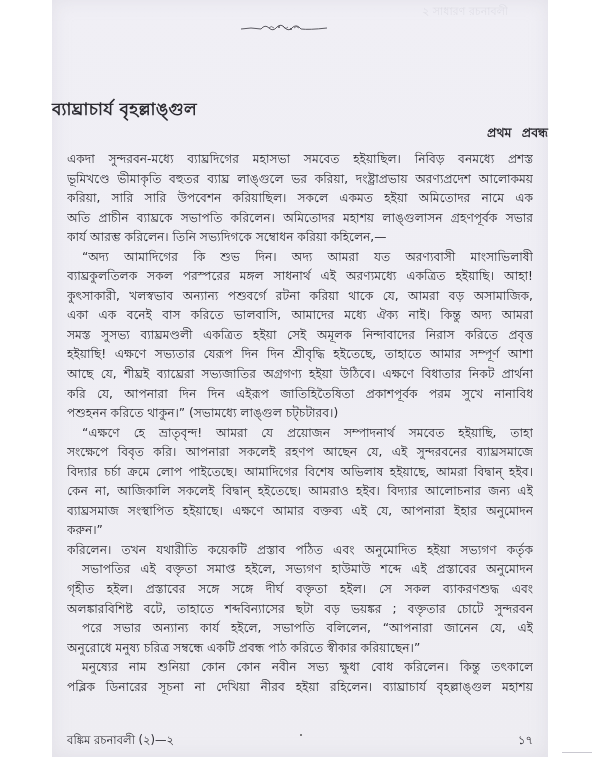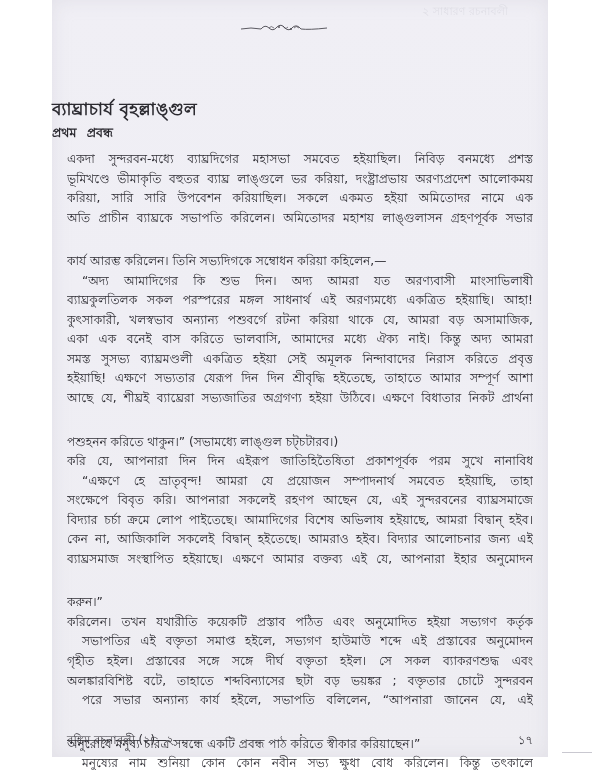--- a/index.html
+++ b/index.html
@@ -17,32 +17,32 @@
     color:#d9d8e0; font-size:11px; line-height:16px; text-align:right; opacity:0.7;
   }
   .ornament {
     position:absolute; left:187px; top:22px; width:90px; height:12px;
   }
   .title {
     position:absolute; left:0; width:496px; top:96px; text-align:left;
     font-size:17px; font-weight:bold; color:#2b2a30; letter-spacing:0.3px;
   }
   .subtitle {
-    position:absolute; left:0; width:496px; top:124px; text-align:left;
+    position:absolute; left:0; width:496px; top:124px; text-align:right;
     font-size:12.5px; font-weight:bold; color:#2b2a30; word-spacing:6px;
   }
   .body-text {
     position:absolute; left:15px; top:150px; width:466px;
     font-size:12.2px; line-height:19.55px; color:#2e2d33;
   }
   .line {
     display:block; white-space:nowrap; text-align:justify; text-align-last:justify;
     height:19.55px; overflow:hidden;
   }
-  .line.last { text-align-last:left;margin-top:24px; }
+  .line.last { text-align-last:left; }
   .line.indent { padding-left:15px; }
   .footer-left {
     position:absolute; left:15px; top:732px; font-size:11.5px; color:#2e2d33;
   }
   .footer-right {
     position:absolute; right:15px; top:732px; font-size:11.5px; color:#2e2d33;
   }
   .dot { position:absolute; left:248px; top:734px; width:2px; height:2px; background:#555; border-radius:1px; }
   .scuff { position:absolute; right:8px; top:752px; width:30px; height:1px; background:#c9c8d0; }
 </style>
@@ -70,22 +70,22 @@
       <span class="line">করিয়া, সারি সারি উপবেশন করিয়াছিল। সকলে একমত হইয়া অমিতোদর নামে এক</span>
       <span class="line">অতি প্রাচীন ব্যাঘ্রকে সভাপতি করিলেন। অমিতোদর মহাশয় লাঙ্গুলাসন গ্রহণপূর্বক সভার</span>
       <span class="line last">কার্য আরম্ভ করিলেন। তিনি সভ্যদিগকে সম্বোধন করিয়া কহিলেন,—</span>
       <span class="line indent">“অদ্য আমাদিগের কি শুভ দিন। অদ্য আমরা যত অরণ্যবাসী মাংসাভিলাষী</span>
       <span class="line">ব্যাঘ্রকুলতিলক সকল পরস্পরের মঙ্গল সাধনার্থ এই অরণ্যমধ্যে একত্রিত হইয়াছি। আহা!</span>
       <span class="line">কুৎসাকারী, খলস্বভাব অন্যান্য পশুবর্গে রটনা করিয়া থাকে যে, আমরা বড় অসামাজিক,</span>
       <span class="line">একা এক বনেই বাস করিতে ভালবাসি, আমাদের মধ্যে ঐক্য নাই। কিন্তু অদ্য আমরা</span>
       <span class="line">সমস্ত সুসভ্য ব্যাঘ্রমণ্ডলী একত্রিত হইয়া সেই অমূলক নিন্দাবাদের নিরাস করিতে প্রবৃত্ত</span>
       <span class="line">হইয়াছি! এক্ষণে সভ্যতার যেরূপ দিন দিন শ্রীবৃদ্ধি হইতেছে, তাহাতে আমার সম্পূর্ণ আশা</span>
       <span class="line">আছে যে, শীঘ্রই ব্যাঘ্রেরা সভ্যজাতির অগ্রগণ্য হইয়া উঠিবে। এক্ষণে বিধাতার নিকট প্রার্থনা</span>
+      <span class="line">করি যে, আপনারা দিন দিন এইরূপ জাতিহিতৈষিতা প্রকাশপূর্বক পরম সুখে নানাবিধ</span>
       <span class="line last">পশুহনন করিতে থাকুন।” (সভামধ্যে লাঙ্গুল চট্‌চটারব।)</span>
-      <span class="line">করি যে, আপনারা দিন দিন এইরূপ জাতিহিতৈষিতা প্রকাশপূর্বক পরম সুখে নানাবিধ</span>
       <span class="line indent">“এক্ষণে হে ভ্রাতৃবৃন্দ! আমরা যে প্রয়োজন সম্পাদনার্থ সমবেত হইয়াছি, তাহা</span>
       <span class="line">সংক্ষেপে বিবৃত করি। আপনারা সকলেই রহণপ আছেন যে, এই সুন্দরবনের ব্যাঘ্রসমাজে</span>
       <span class="line">বিদ্যার চর্চা ক্রমে লোপ পাইতেছে। আমাদিগের বিশেষ অভিলাষ হইয়াছে, আমরা বিদ্বান্ হইব।</span>
       <span class="line">কেন না, আজিকালি সকলেই বিদ্বান্ হইতেছে। আমরাও হইব। বিদ্যার আলোচনার জন্য এই</span>
       <span class="line">ব্যাঘ্রসমাজ সংস্থাপিত হইয়াছে। এক্ষণে আমার বক্তব্য এই যে, আপনারা ইহার অনুমোদন</span>
       <span class="line last">করুন।”</span>
       <span class="line">করিলেন। তখন যথারীতি কয়েকটি প্রস্তাব পঠিত এবং অনুমোদিত হইয়া সভ্যগণ কর্তৃক</span>
       <span class="line indent">সভাপতির এই বক্তৃতা সমাপ্ত হইলে, সভ্যগণ হাউমাউ শব্দে এই প্রস্তাবের অনুমোদন</span>
       <span class="line">গৃহীত হইল। প্রস্তাবের সঙ্গে সঙ্গে দীর্ঘ বক্তৃতা হইল। সে সকল ব্যাকরণশুদ্ধ এবং</span>
       <span class="line">অলঙ্কারবিশিষ্ট বটে, তাহাতে শব্দবিন্যাসের ছটা বড় ভয়ঙ্কর ; বক্তৃতার চোটে সুন্দরবন</span>

